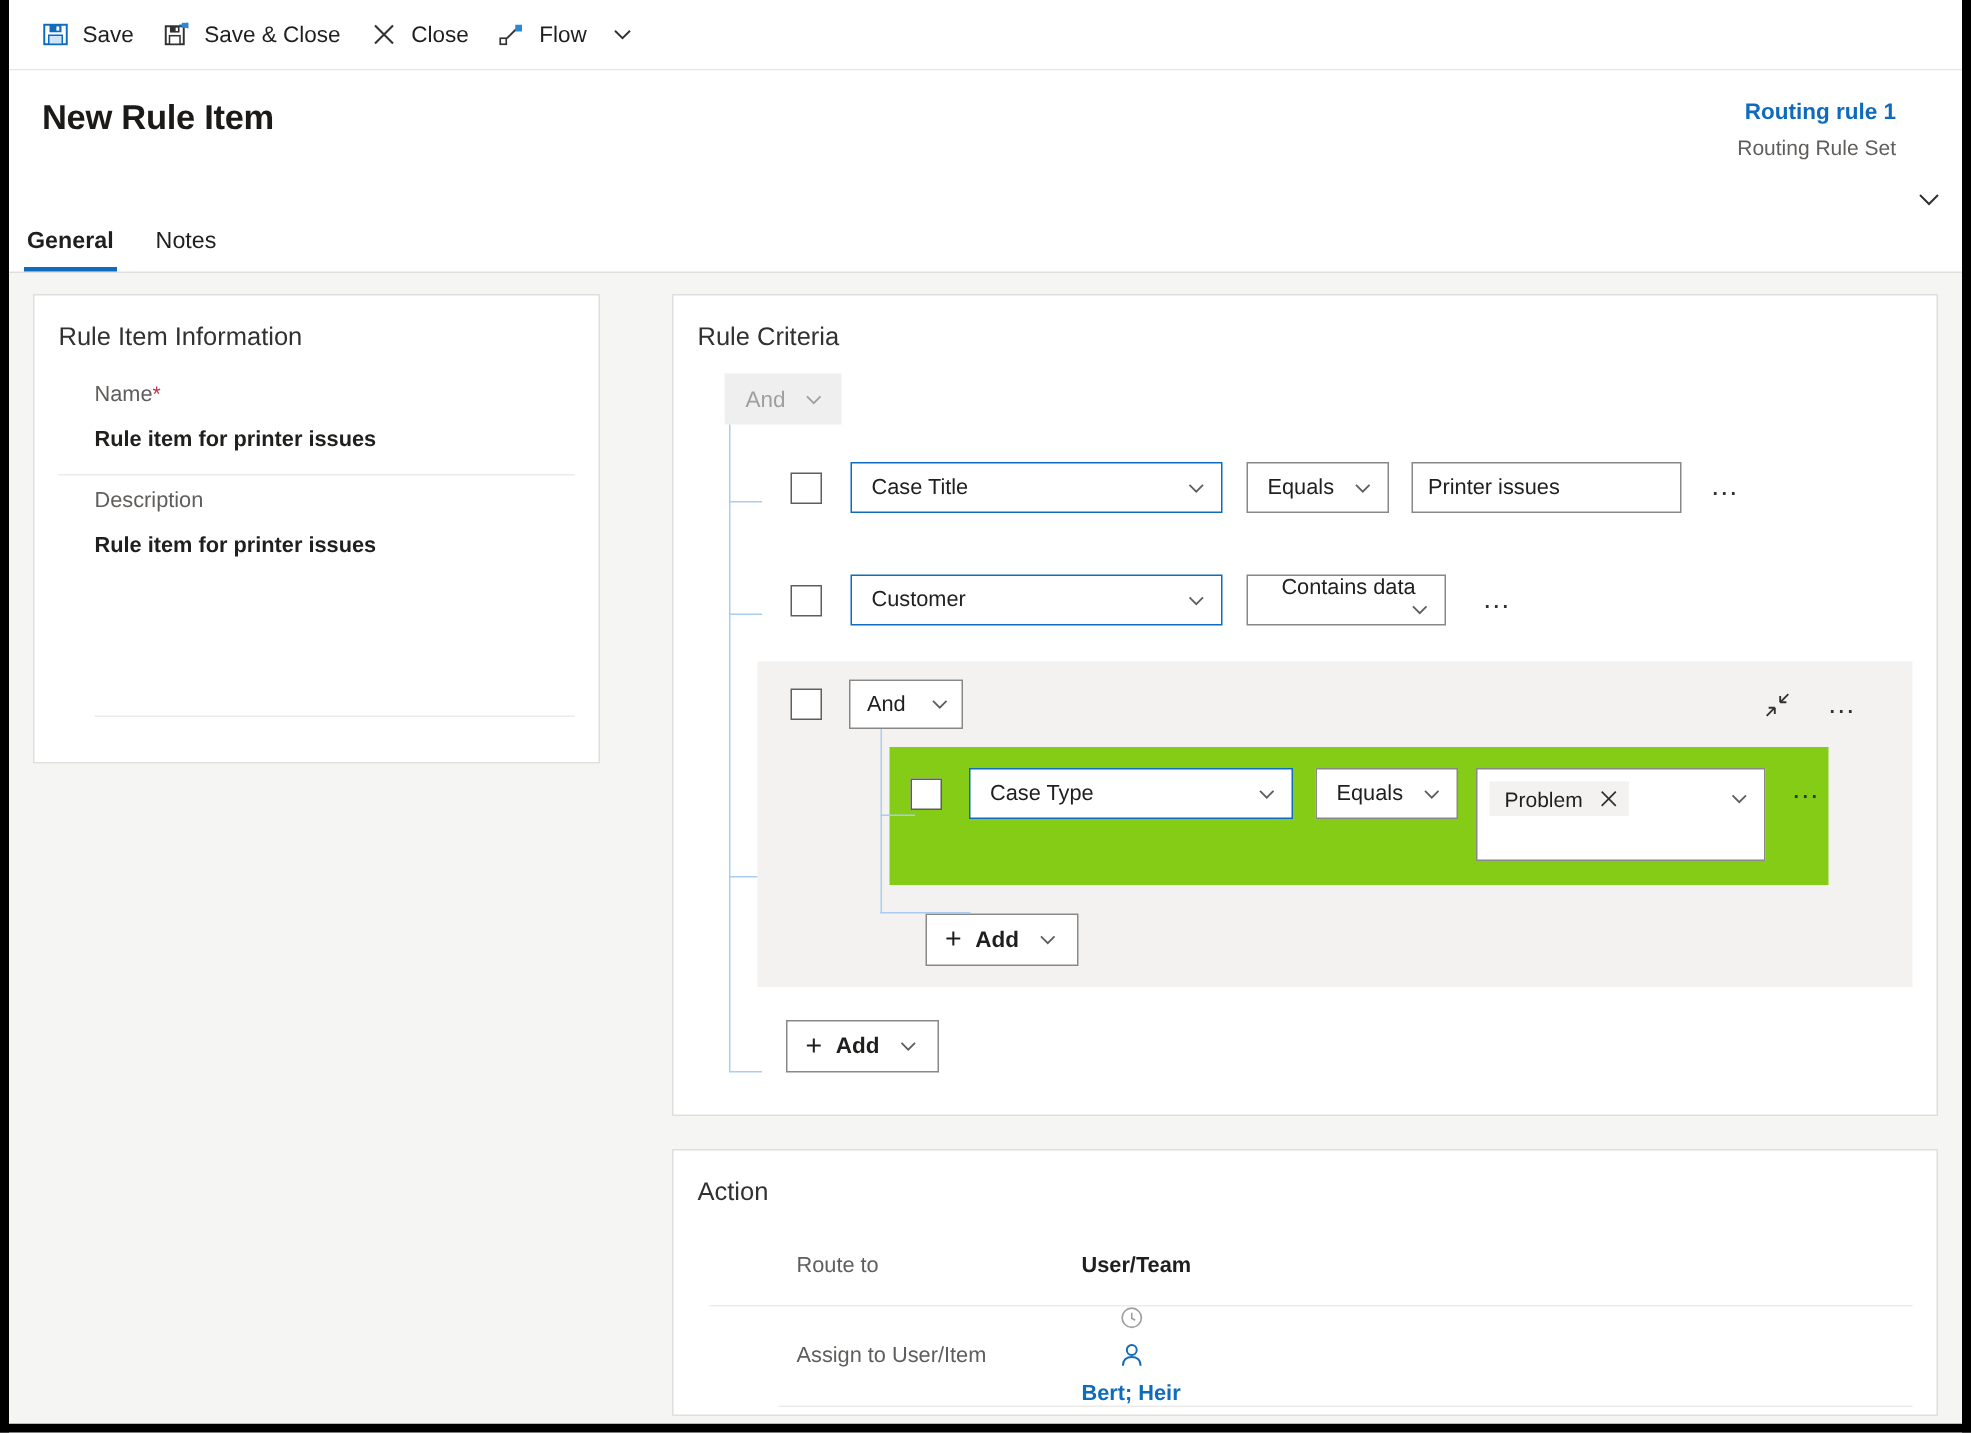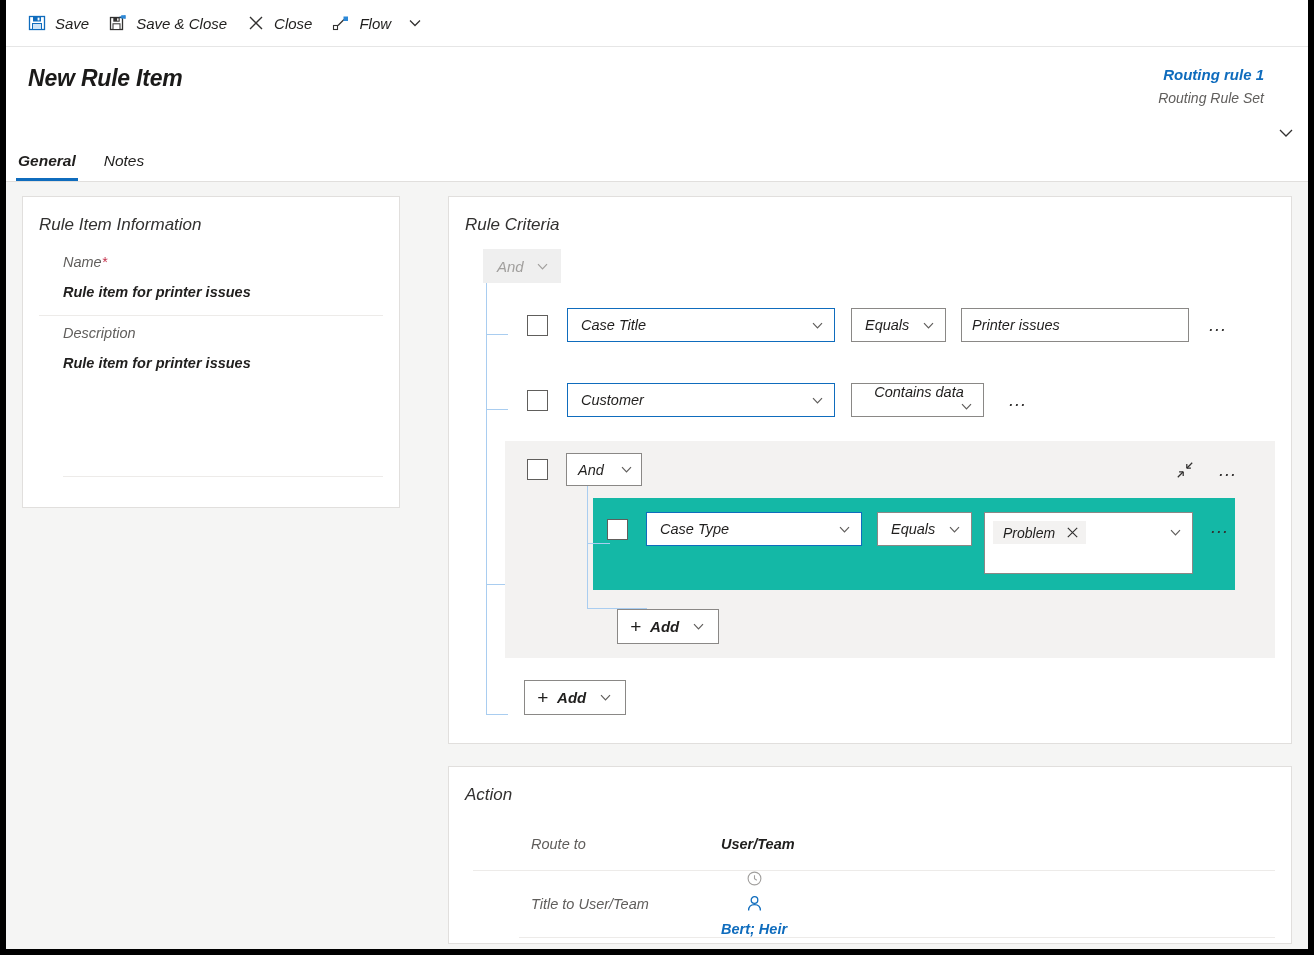--- a/index.html
+++ b/index.html
@@ -15,21 +15,20 @@
   }
   .app-frame {
     position: absolute;
     left: 0; top: 0;
     width: 1314px; height: 955px;
     border-left: 6px solid #000;
     border-right: 6px solid #000;
     border-bottom: 6px solid #000;
     background: #ffffff;
     overflow: hidden;
-    font-style: italic;
   }
 
   
   .command-bar {
     height: 47px;
     display: flex;
     align-items: center;
     padding-left: 12px;
     border-bottom: 1px solid #e6e6e6;
     background: #ffffff;
@@ -214,27 +213,27 @@
     font-size: 14.5px;
     color: #201f1e;
     height: 34px;
     padding: 0 10px 0 13px;
     cursor: pointer;
     white-space: nowrap;
   }
   .sel.blue { border: 1px solid #0f6cbd; }
   .sel.grey { border: 1px solid #8a8886; }
   .sel .chev { margin-left: 14px; }
-  .field-sel { width: 268px; }
+  .field-sel { width: 248px; }
   .op-sel { width: 95px; justify-content: flex-start; }
   .op-sel.wide { width: 133px; flex-direction: column; }
   .op-sel .chev { margin-left: auto; padding-left: 10px; }
 
   .val-box {
-    width: 228px; height: 34px;
+    width: 180px; height: 34px;
     border: 1px solid #8a8886;
     background: #fff;
     font-size: 14.5px;
     color: #201f1e;
     display: flex; align-items: center;
     padding: 0 10px;
     cursor: text;
   }
 
   .ellipsis {
@@ -272,23 +271,23 @@
     cursor: pointer;
   }
   .group-actions {
     margin-left: auto;
     display: flex;
     align-items: center;
     gap: 20px;
     padding-right: 32px;
   }
   .inner-row-wrap {
-    background: #14b8a6;
+    background: #84cc16;
     margin-left: 88px;
-    margin-right: 40px;
+    margin-right: 56px;
     padding: 14px 0 16px 14px;
     display: flex;
     align-items: flex-start;
   }
   .tag-box {
     flex: 1 1 auto;
     min-width: 0;
     border: 1px solid #8a8886;
     background: #fff;
     min-height: 62px;
@@ -654,21 +653,21 @@
       <div class="card action-card">
         <div class="card-title">Action</div>
         <div class="action-body">
 
           <div class="act-row sep">
             <div class="act-label">Route to</div>
             <div class="act-value">User/Team</div>
           </div>
 
           <div class="act-row">
-            <div class="act-label">Title to User/Team</div>
+            <div class="act-label">Assign to User/Item</div>
             <div class="lookup">
               <span>
                 <svg width="15" height="15" viewBox="0 0 15 15">
                   <circle cx="7.5" cy="7.5" r="6.4" fill="none" stroke="#a19f9d" stroke-width="1.1"></circle>
                   <path d="M7.5 4.2 L7.5 7.8 L9.8 9.2" fill="none" stroke="#a19f9d" stroke-width="1.1"></path>
                 </svg>
               </span>
               <span>
                 <svg width="17" height="17" viewBox="0 0 17 17">
                   <circle cx="8.5" cy="5" r="3.3" fill="none" stroke="#0f6cbd" stroke-width="1.3"></circle>

